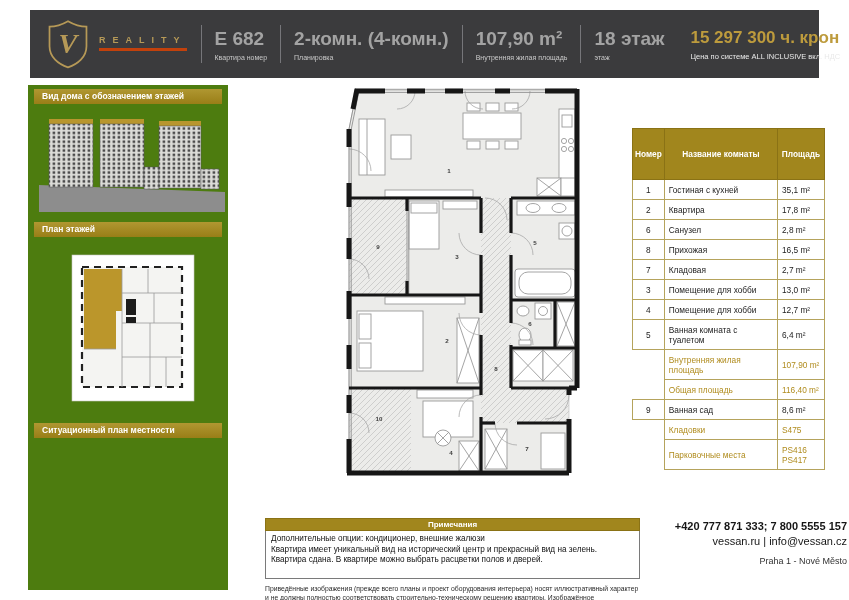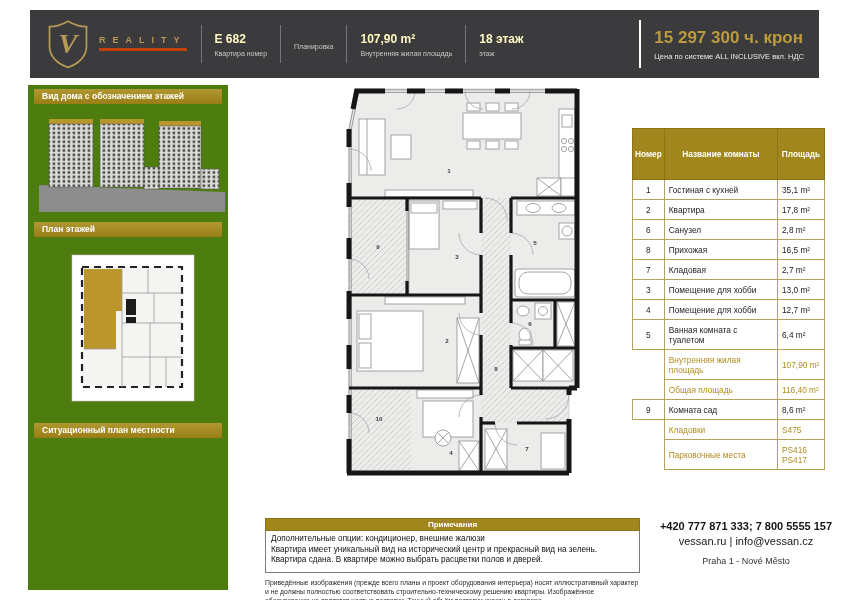--- a/index.html
+++ b/index.html
@@ -9,21 +9,21 @@
   
   .header { position:absolute; left:30px; top:10px; width:789px; height:68px;
             background:#3b3b3d; display:flex; align-items:center; }
   .logo { display:flex; align-items:center; gap:9px; padding:0 14px 0 16px; }
   .brand-text { color:#b69957; }
   .brand-reality { font-size:9px; letter-spacing:7px; font-weight:bold;
                    border-bottom:3px solid #c2410c; padding-bottom:3px; margin-bottom:2px; }
   .brand-name { font-family:"Liberation Serif",serif; font-size:27px; letter-spacing:4px; line-height:1; }
   .hdiv { width:1px; height:38px; background:#76767a; flex:0 0 auto; }
   .hfield { padding:0 13px; }
-  .hfield .val { color:#fef9c3; font-weight:bold; font-size:12px; white-space:nowrap; }
+  .hfield .val { color:#a3a3a3; font-weight:bold; font-size:19px; white-space:nowrap; }
   .hfield .lbl { color:#c9c9c9; font-size:7px; margin-top:4px; white-space:nowrap; }
   .price-div { width:2px; height:48px; background:#ffffff; margin-left:auto; }
   .hfield.price { padding-right:15px; }
   .hfield.price .val { color:#bd9b3d; font-size:17px; }
   .hfield.price .lbl { color:#e9e9e9; font-size:7.5px; }
 
   
   .sidebar { position:absolute; left:28px; top:85px; width:200px; height:505px; background:#4d7c0f; }
   .sbar { position:absolute; left:6px; right:6px; height:15px;
           background:linear-gradient(#b09731,#997e17); color:#fff; font-size:8.5px; font-weight:bold;
@@ -44,26 +44,26 @@
   .rtable td.num { text-align:center; width:28px; }
   .rtable td.area { width:47px; white-space:pre-line; }
   .rtable tr.gold td { color:#b08c1e; }
   .rtable tr.gold td.num { border:none; background:transparent; }
 
   
   .notes { position:absolute; left:265px; top:518px; width:375px; }
   .notes-title { background:#a1861d; border:1px solid #8a7215; color:#fff; text-align:center;
                  font-weight:bold; font-size:8px; height:13px; line-height:12px; }
   .notes-box { border:1px solid #7a7a7a; border-top:none; background:#fff;
-               padding:3px 5px 6px; font-size:8.2px; line-height:1.3; color:#111; }
+               padding:3px 5px 12px; font-size:8.2px; line-height:1.3; color:#111; }
   .notes-box p { margin:0; }
   .disclaimer { margin-top:5px; font-size:6.8px; line-height:1.35; color:#2a2a2a; }
 
   
-  .contact { position:absolute; left:645px; top:520px; width:202px; text-align:center; color:#161616; }
+  .contact { position:absolute; left:645px; top:520px; width:202px; text-align:right; color:#161616; }
   .contact .phones { font-weight:bold; font-size:11px; white-space:nowrap; }
   .contact .web { font-weight:normal; font-size:11px; margin-top:3px; }
   .contact .addr { font-size:9px; color:#333; margin-top:8px; line-height:1.45; }
 </style>
 </head>
 <body>
 
 <div class="header">
   <div class="logo">
     <svg width="44" height="50" viewBox="0 0 40 46">
@@ -74,20 +74,21 @@
       <div class="brand-reality">REALITY</div>
     </div>
   </div>
   <div class="hdiv"></div>
   <div class="hfield">
     <div class="val">E 682</div>
     <div class="lbl">Квартира номер</div>
   </div>
   <div class="hdiv"></div>
   <div class="hfield">
+    <div class="val">2-комн. (4-комн.)</div>
     <div class="lbl">Планировка</div>
   </div>
   <div class="hdiv"></div>
   <div class="hfield">
     <div class="val">107,90 m²</div>
     <div class="lbl">Внутренняя жилая площадь</div>
   </div>
   <div class="hdiv"></div>
   <div class="hfield">
     <div class="val">18 этаж</div>
@@ -393,21 +394,21 @@
         <td>Внутренняя жилая площадь</td>
         <td class="area">107,90 m²</td>
       </tr>
       <tr class="gold">
         <td class="num"></td>
         <td>Общая площадь</td>
         <td class="area">116,40 m²</td>
       </tr>
       <tr>
         <td class="num">9</td>
-        <td>Комната сад</td>
+        <td>Ванная сад</td>
         <td class="area">8,6 m²</td>
       </tr>
       <tr class="gold">
         <td class="num"></td>
         <td>Кладовки</td>
         <td class="area">S475</td>
       </tr>
       <tr class="gold">
         <td class="num"></td>
         <td>Парковочные места</td>

